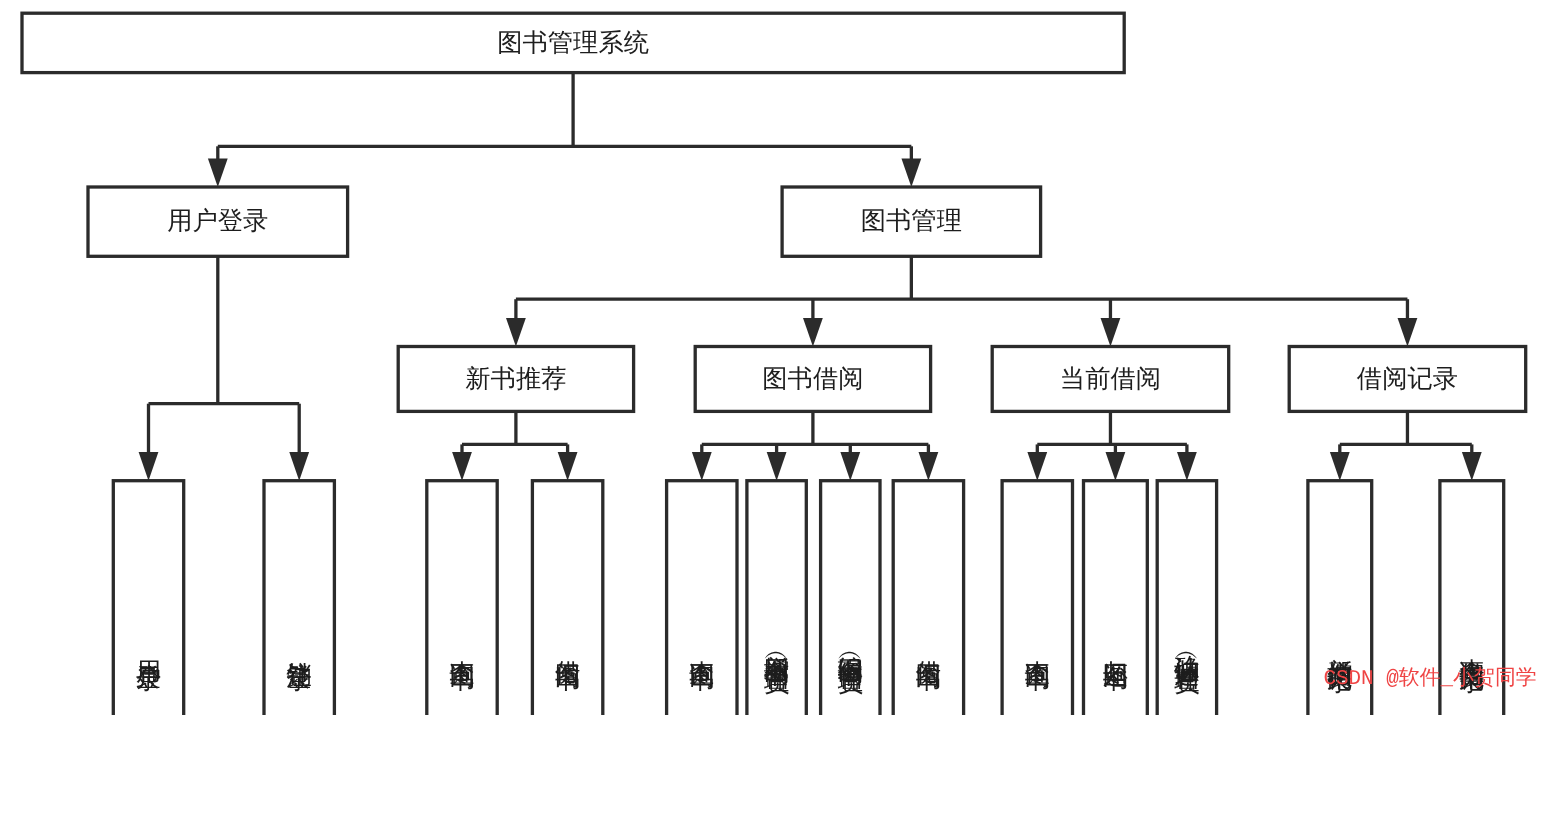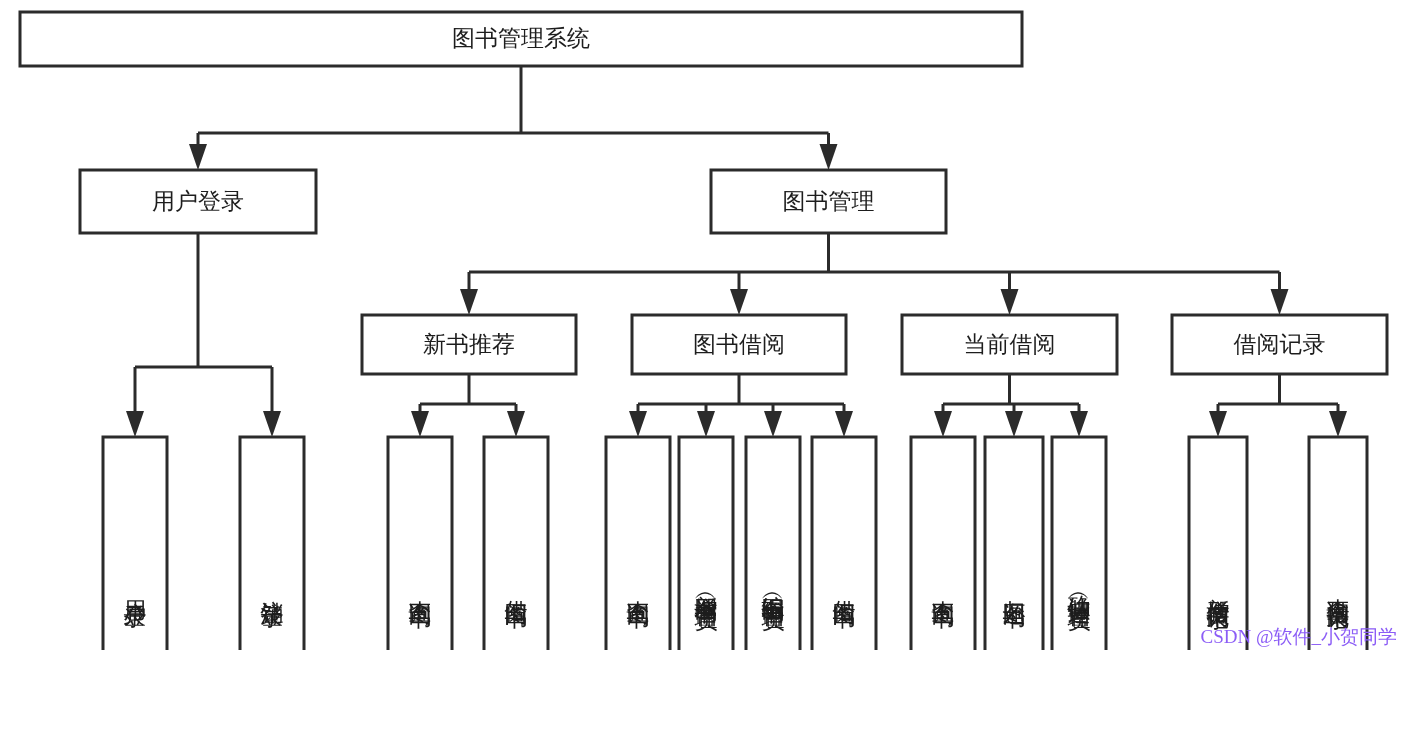--- a/index.html
+++ b/index.html
@@ -57,24 +57,24 @@
     font-size: 23px;
     line-height: 1.18;
     letter-spacing: 2px;
     color: #1d1d1d;
     white-space: nowrap;
     pointer-events: none;
   }
   .watermark {
     position: absolute;
     right: 8px;
-    bottom: 0;
-    font-family: Liberation Serif, serif;
+    bottom: 21px;
+    font-family: Liberation Mono, monospace;
     font-size: 19px;
-    color: #8b5cf6;
+    color: #ef4444;
     white-space: nowrap;
     user-select: none;
   }
 </style>
 </head>
 <body>
 
 <div id="diagram-root">
 
   <svg class="diagram-canvas" viewBox="0 0 1405 747">

